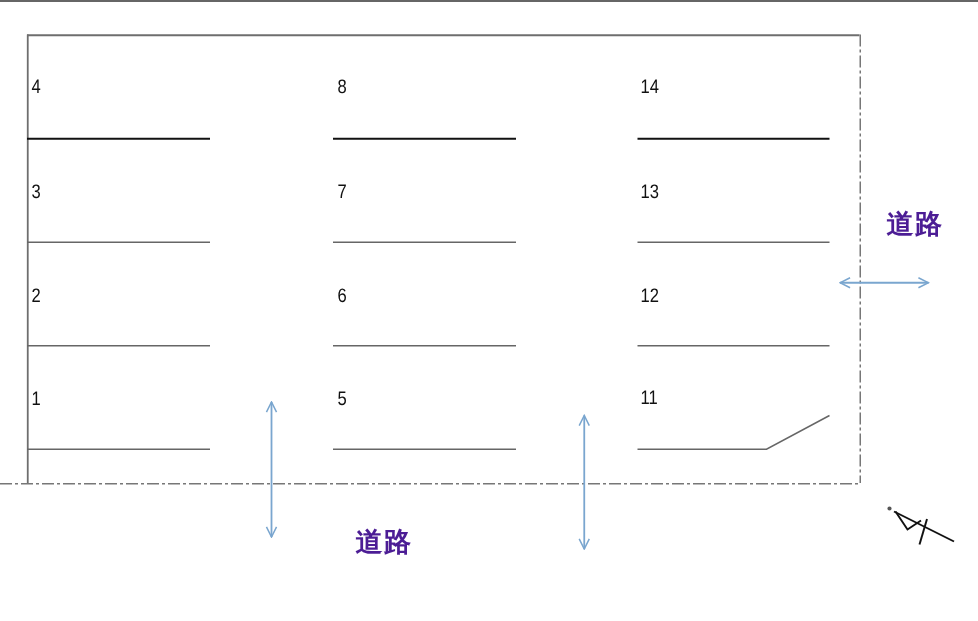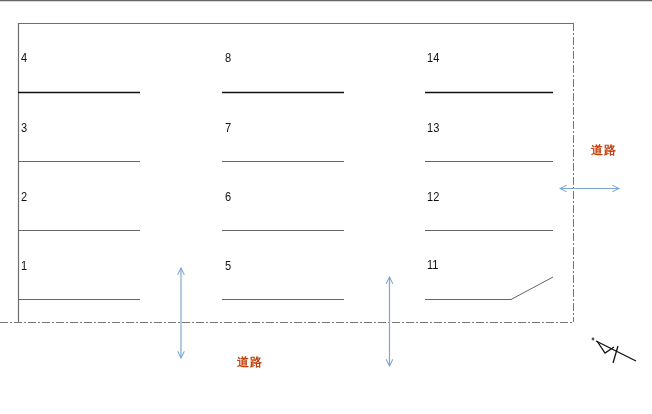--- a/index.html
+++ b/index.html
@@ -2,21 +2,21 @@
 <html><head>
   <meta charset="utf-8">
   <style>
     html, body { margin: 0; padding: 0; background: #ffffff; }
     body { width: 652px; height: 414px; position: relative; overflow: hidden;
            font-family: "DejaVu Sans", sans-serif; }
     #canvas { position: absolute; left: 0; top: 0; width: 652px; height: 414px; }
     .spot-num { position: absolute; font-family: "Liberation Sans", "DejaVu Sans", sans-serif;
                 font-size: 13px; color: #111; line-height: 14px; transform: scaleX(0.85); transform-origin: left top; }
     .road-label { position: absolute; font-family: "DejaVu Sans", sans-serif; font-weight: bold;
-                  font-size: 12px; color: #c2410c; line-height: 20px; letter-spacing: 1px; }
+                  font-size: 18px; color: #4c1d95; line-height: 20px; letter-spacing: 1px; }
   </style>
 </head>
 <body>
 
 <div id="canvas">
   <svg width="652" height="414" viewBox="0 0 652 414" xmlns="http://www.w3.org/2000/svg">
     <defs>
       <marker id="arrowhead" viewBox="0 0 10 10" refX="9" refY="5" markerWidth="7" markerHeight="9" orient="auto-start-reverse">
         <path d="M1,1 L9,5 L1,9" fill="none" stroke="#7aa6cf" stroke-width="1.2"></path>
       </marker>

